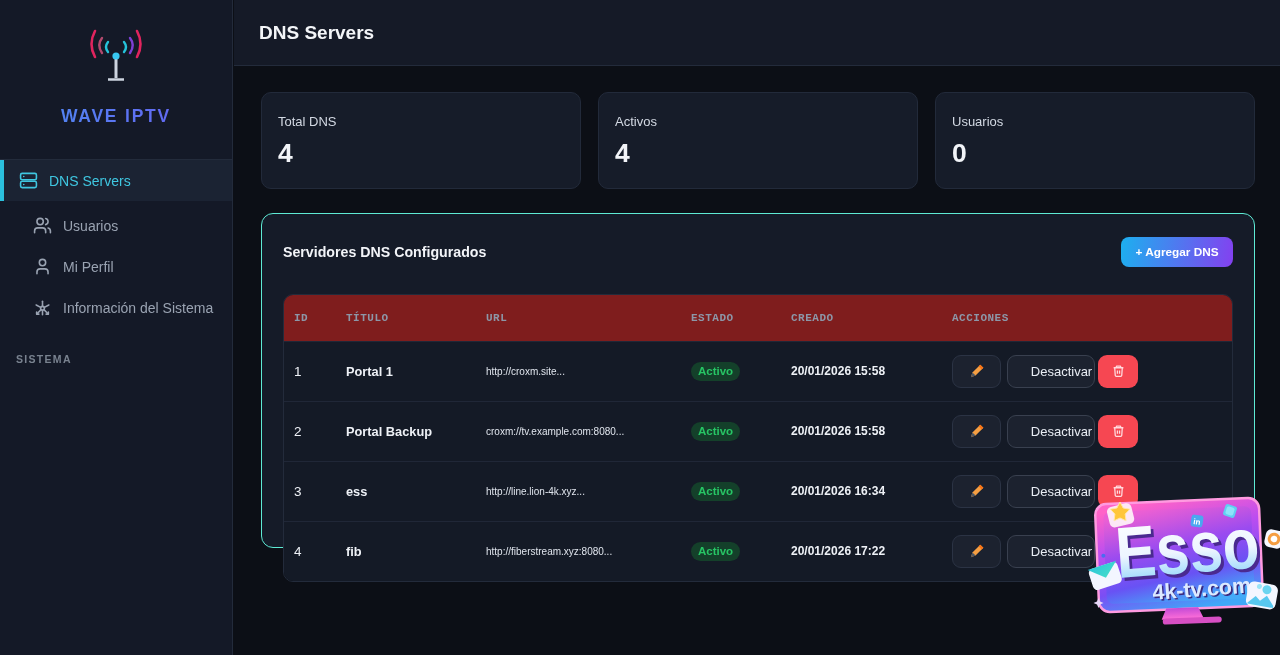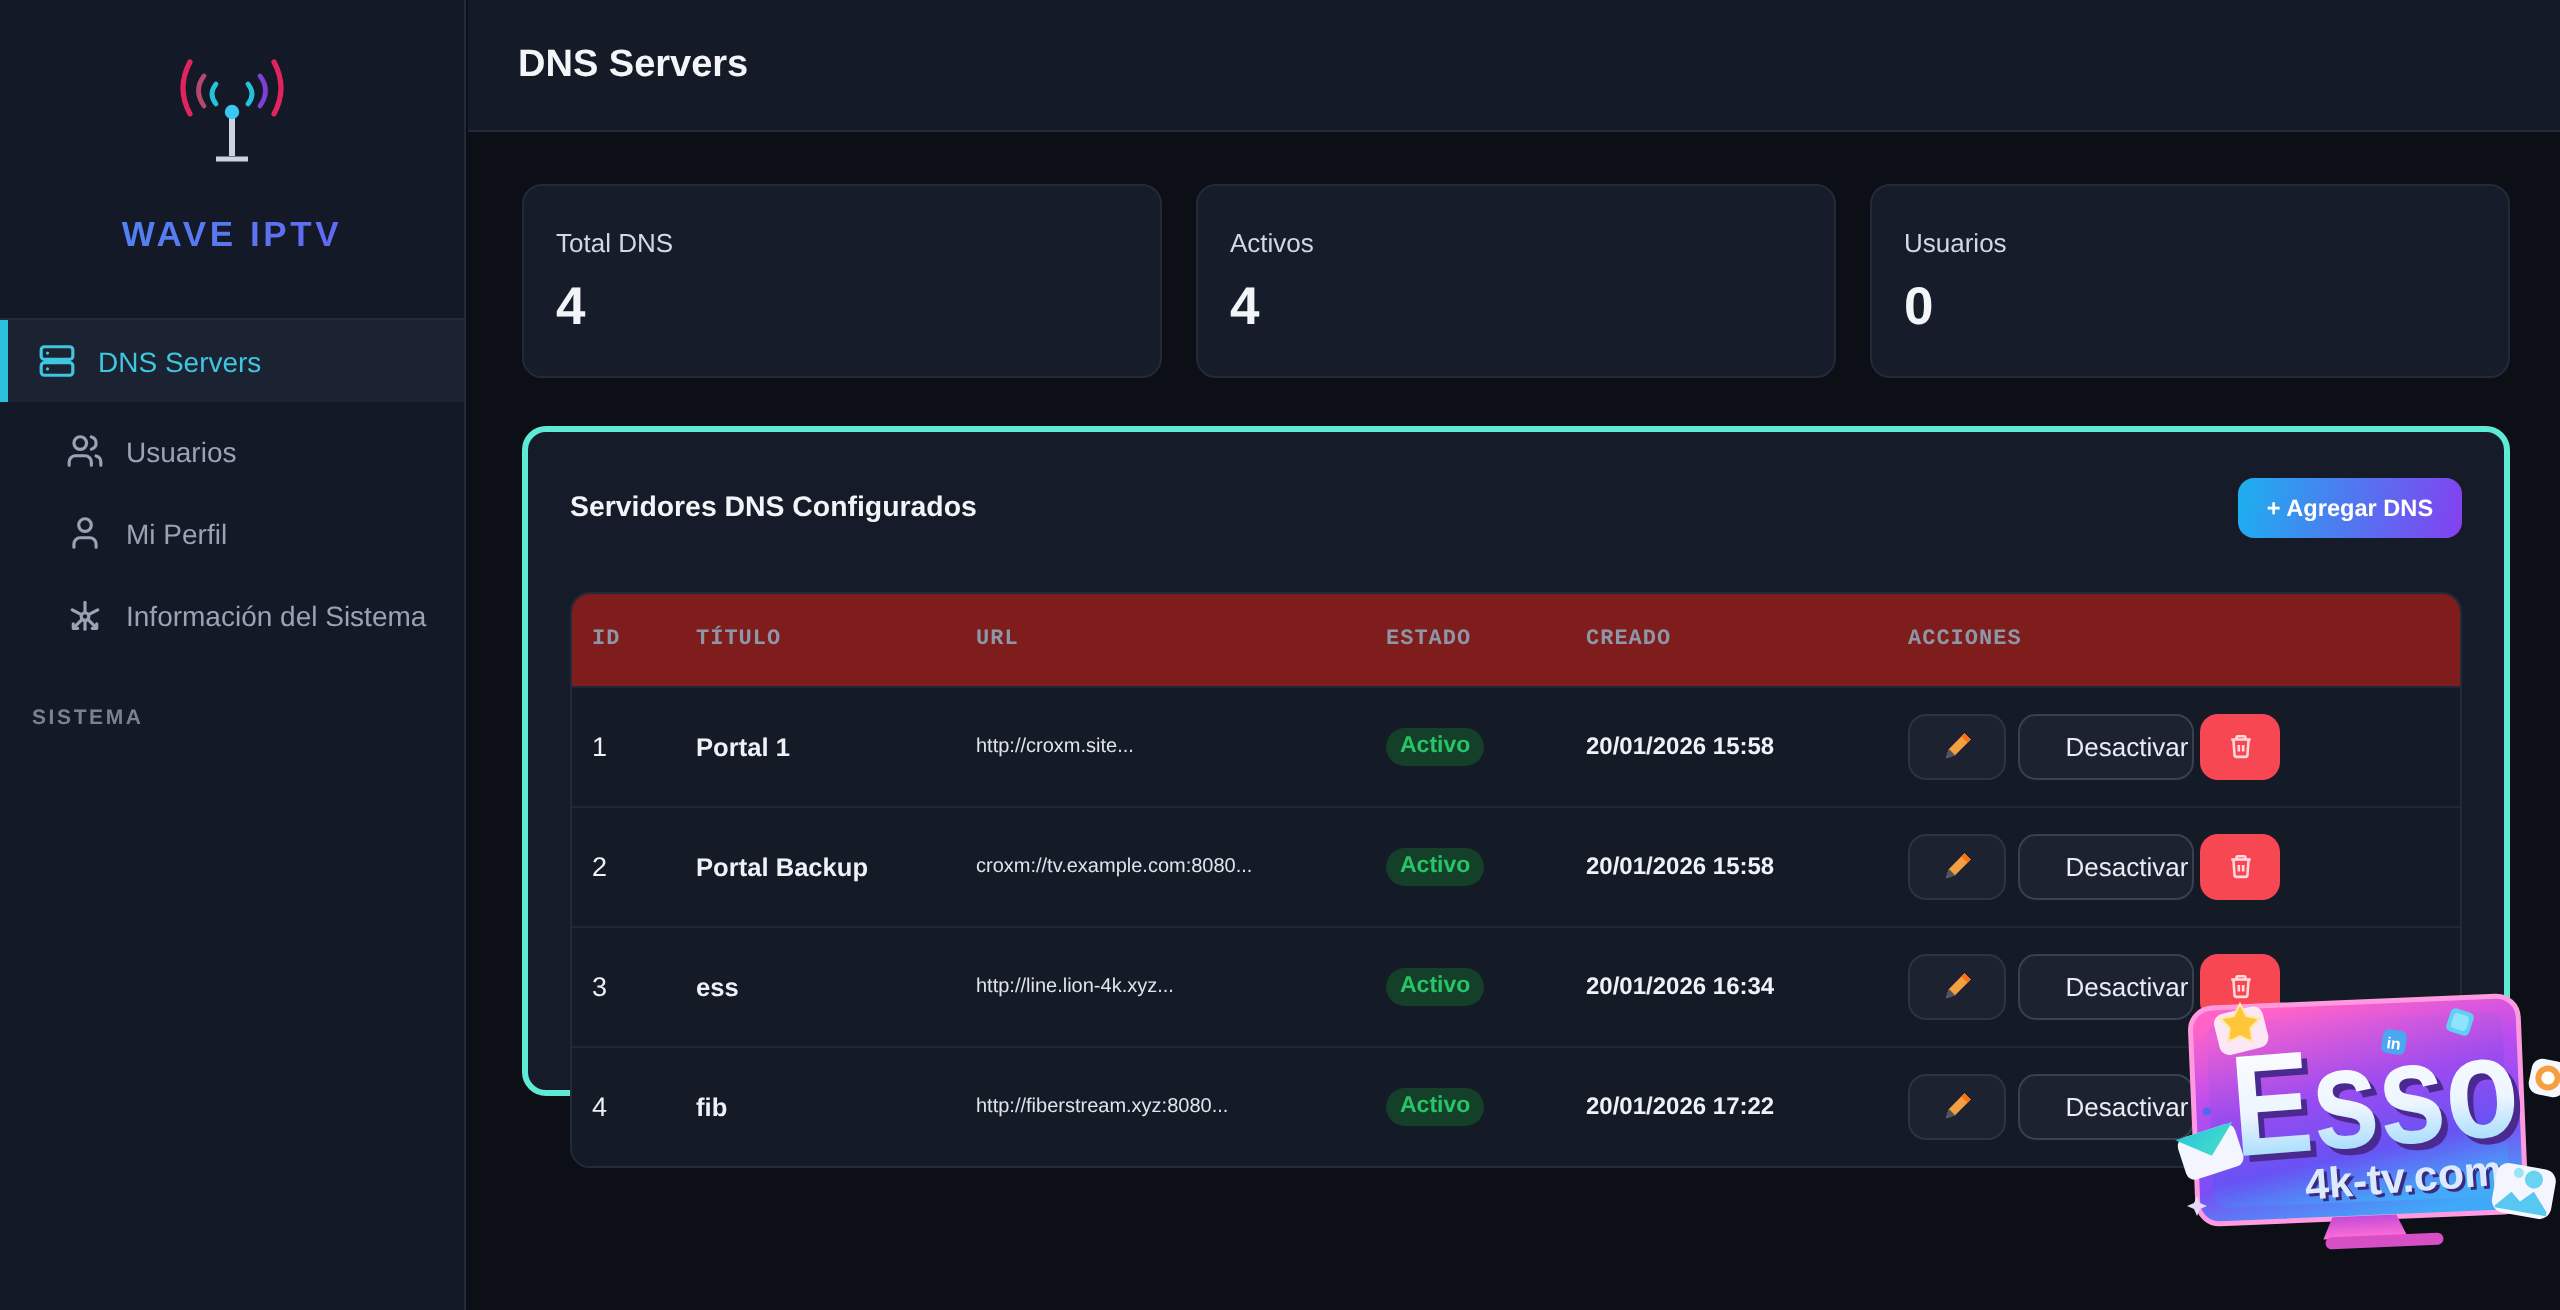--- a/index.html
+++ b/index.html
@@ -22,21 +22,21 @@
 .main { position:absolute; left:234px; top:0; width:1046px; height:655px; }
 .topbar { height:66px; background:#151a27; border-bottom:1px solid #232b3b; display:flex; align-items:center; padding-left:25px; }
 .topbar h1 { color:#f3f5f8; font-size:19px; font-weight:bold; }
 .content { padding:26px 25px 0 27px; }
 
 .stats { display:flex; gap:17px; }
 .stat-card { flex:1; background:#161c29; border:1px solid #222a3a; border-radius:10px; padding:21px 16px; height:97px; }
 .stat-card .lbl { color:#d3d9e3; font-size:13px; }
 .stat-card .num { color:#f2f4f8; font-size:26.5px; font-weight:bold; margin-top:9px; }
 
-.panel { margin-top:24px; background:#151b28; border:3px solid #5eead4; border-radius:12px; padding:18px 21px 20px 21px; height:335px; }
+.panel { margin-top:24px; background:#151b28; border:1px solid #5eead4; border-radius:12px; padding:18px 21px 20px 21px; height:335px; }
 .panel-head { display:flex; align-items:center; justify-content:space-between; height:40px; }
 .panel-head h2 { color:#f2f4f8; font-size:14.2px; font-weight:bold; }
 .btn-add { background:linear-gradient(100deg,#1cb0ef,#8440f0); color:#fff; font-size:11.8px; font-weight:bold;
   border:none; border-radius:8px; width:112px; height:30px; font-family:"Liberation Sans",sans-serif; }
 .table-wrap { margin-top:22px; border:1px solid #232b3b; border-radius:10px; overflow:hidden; }
 table { width:100%; border-collapse:collapse; }
 thead tr { background:#7f1d1d; height:46px;font-family:Liberation Mono, monospace; }
 th { color:#8d97a8; font-size:11px; font-weight:bold; letter-spacing:0.5px; text-align:left; }
 tbody tr { height:60px; border-top:1px solid #202737; background:#141a26; }
 td { color:#eef1f6; font-size:13.5px; }

